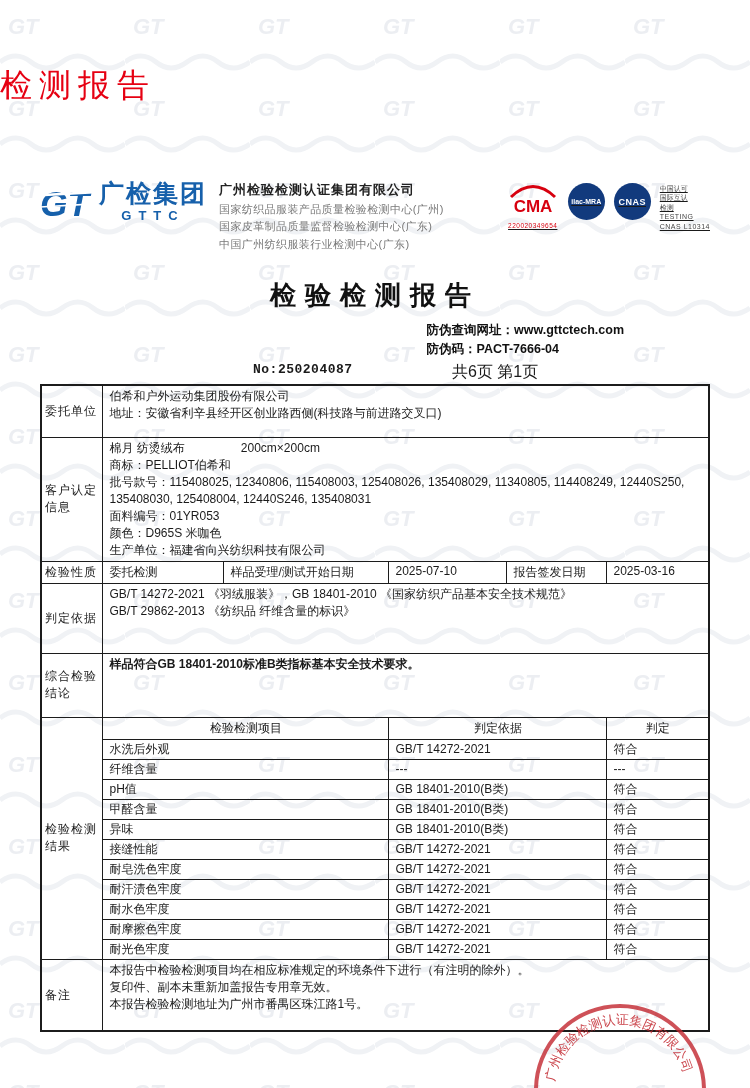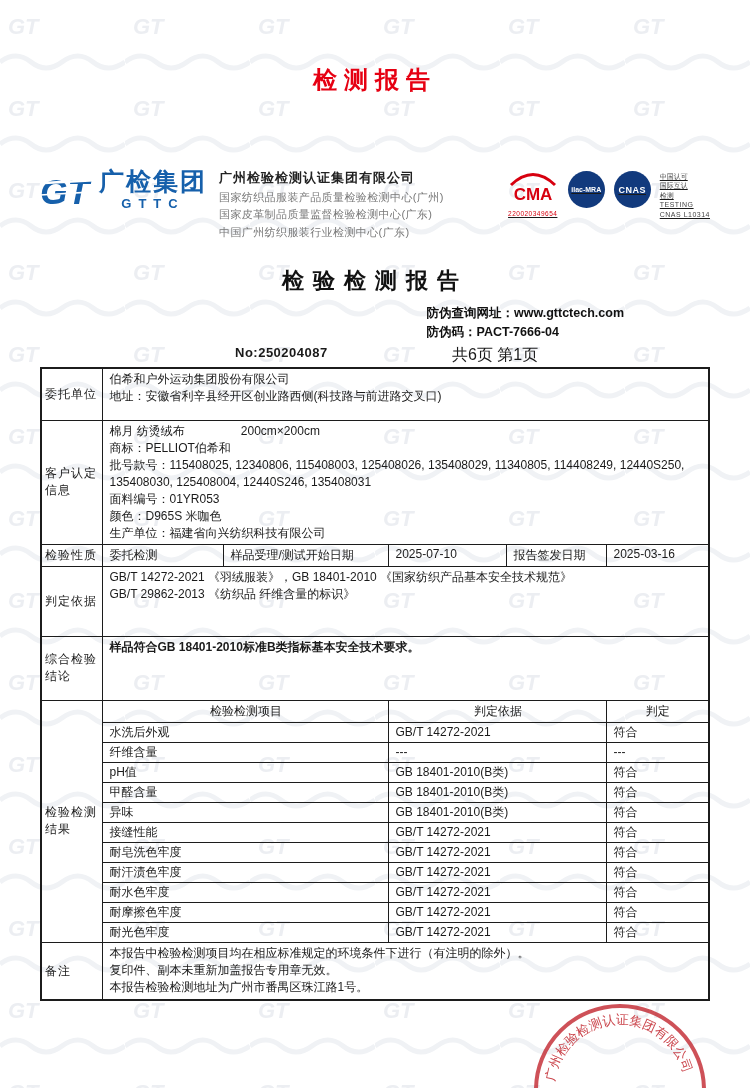--- a/index.html
+++ b/index.html
@@ -5,21 +5,21 @@
   * { margin:0; padding:0; box-sizing:border-box; }
   html,body { background:#ffffff; }
   .page {
     width:750px; height:1088px; margin:0 auto; position:relative; overflow:hidden;
     background:#fff; color:#1a1a1a;
     font-family:"Liberation Sans","DejaVu Sans",sans-serif;
   }
   .wm { position:absolute; inset:0; z-index:0; pointer-events:none; }
   .content { position:relative; z-index:1; }
 
-  .doc-title { text-align:center; padding-top:64px; font-size:24px; font-weight:bold;
+  .doc-title { text-align:left; padding-top:64px; font-size:32px; font-weight:normal;
     color:#e60012; letter-spacing:7px; }
 
   .header { display:flex; align-items:flex-start; padding:0 40px; margin-top:72px; }
   .logo-block { display:flex; align-items:flex-start; }
   .logo-text { margin-left:5px; color:#1660ab; }
   .logo-cn { font-size:25px; font-weight:bold; letter-spacing:2px; line-height:1.05; }
   .logo-en { font-size:13px; font-weight:bold; letter-spacing:7px; text-align:center; margin-top:2px; }
   .company { margin-left:12px; padding-top:1px; }
   .company-name { font-size:13px; font-weight:bold; color:#222; letter-spacing:1px; }
   .company-sub { font-size:11px; color:#787878; margin-top:2.5px; letter-spacing:0.4px; }
@@ -27,44 +27,44 @@
   .cma-block { text-align:center; }
   .cma-number { font-size:6.5px; color:#d7000f; margin-top:1px; letter-spacing:0.5px; }
   .round-mark { width:37px; height:37px; border-radius:50%; background:#123a7d; color:#fff;
     display:flex; align-items:center; justify-content:center; text-align:left;
     font-weight:bold; }
   .ilac { font-size:7px; }
   .cnas { font-size:9px; letter-spacing:0.5px; }
   .accred { font-size:7px; color:#444; line-height:1.35; padding-top:1px; }
   .accred .en { letter-spacing:0.5px; }
 
-  .report-title { text-align:center; font-size:22px; font-weight:bold; letter-spacing:9px;
+  .report-title { text-align:center; font-size:26px; font-weight:bold; letter-spacing:9px;
     margin-top:26px; color:#111; }
 
   .antifake { width:max-content; margin:8px 126px 0 auto; font-size:12.5px; font-weight:bold;
     line-height:1.55; color:#111; }
 
   .no-row { position:relative; height:20px; margin-top:3px; font-size:13px; }
-  .no-row .no { position:absolute; left:235px; font-weight:600; letter-spacing:0.5px; }
+  .no-row .no { position:absolute; left:253px; font-weight:600; letter-spacing:0.5px;font-family:Liberation Mono, monospace; }
   .no-row .pages { position:absolute; left:452px; font-size:16px; }
 
   table.main { border-collapse:collapse; width:668px; margin:2px auto 0; font-size:12px;
     table-layout:fixed; }
   .main td { border:1px solid #1c1c1c; padding:2px 6px; vertical-align:top;
     word-break:break-word; }
   .main { border:2px solid #1c1c1c; }
   .main td.label { text-align:left; vertical-align:middle; white-space:pre-line;
     padding:2px 3px; letter-spacing:1px; }
   .line { line-height:17px; }
   .sample-gap { margin-left:56px; }
   .row-client td { height:52px; }
   .row-nature td { height:22px; }
   .row-basis td.body { height:70px; }
   .row-concl td.body { height:64px; font-weight:bold; }
-  .row-remarks td.body { height:58px; }
+  .row-remarks td.body { height:72px; }
   .center { text-align:center; }
   .main tr.r td { height:19px; padding:1px 6px; vertical-align:middle; }
   .main tr.rh td { height:20px; vertical-align:middle; }
 
   .stamp { position:absolute; left:531px; top:1001px; width:178px; height:178px; z-index:2;
     pointer-events:none; }
 </style>
 </head>
 <body>
 

